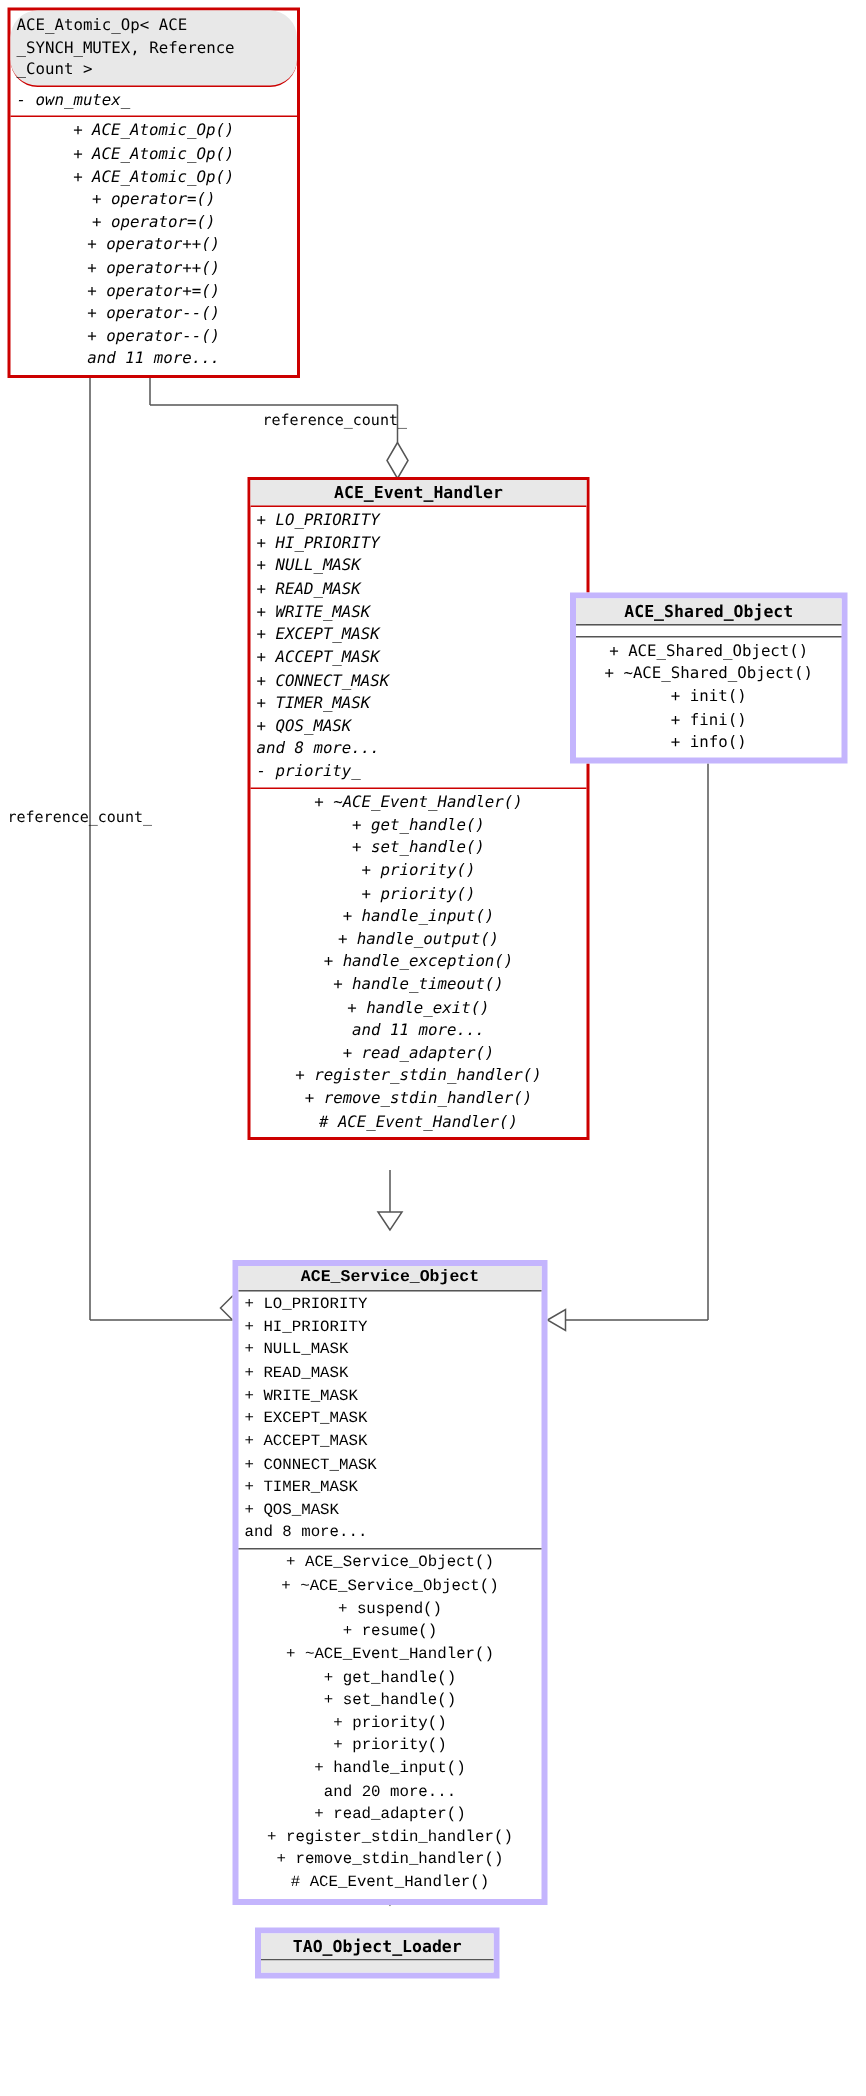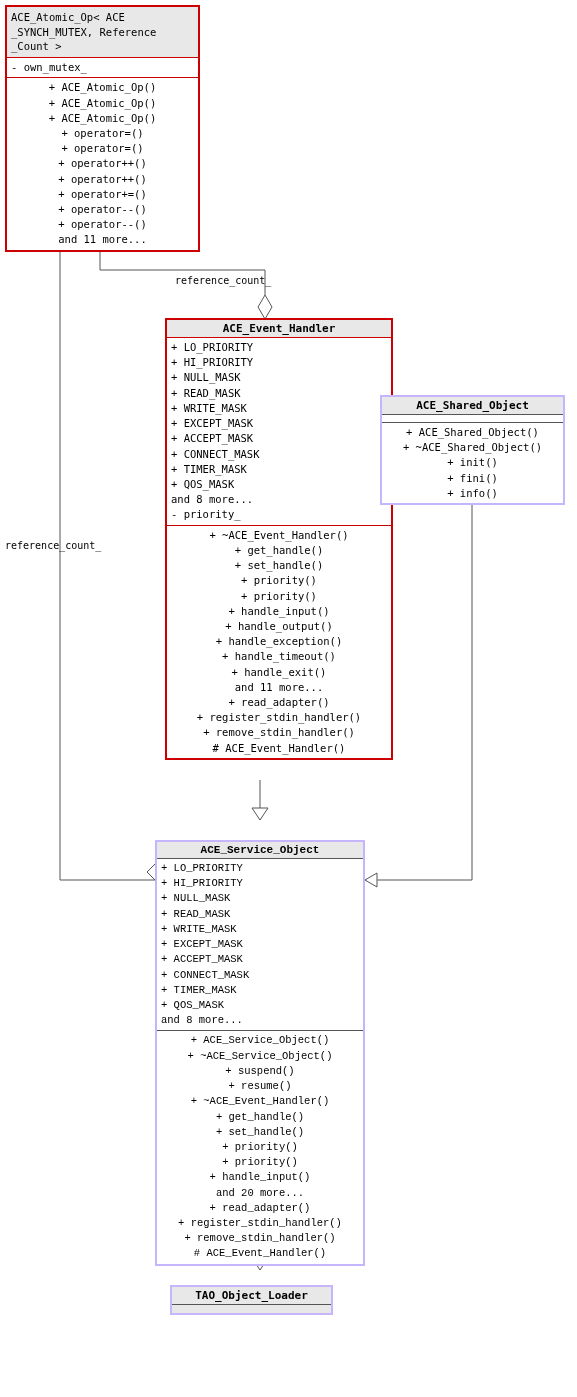--- a/index.html
+++ b/index.html
@@ -13,21 +13,21 @@
       position: relative;
       overflow: hidden;
     }
     .diagram-container {
       position: relative;
       width: 577px;
       height: 1397px;
     }
     .uml-box {
       position: absolute;
-      border: 2px solid #c4b5fd;
+      border: 4px solid #c4b5fd;
       background: #fff;
     }
     .uml-box.red-border {
       border-color: #cc0000;
       border-width: 2px;
     }
     .uml-box-header {
       background: #e8e8e8;
       border-bottom: 1px solid #555;
       padding: 2px 4px;
@@ -39,20 +39,21 @@
       border-bottom-color: #cc0000;
     }
     .uml-box-section {
       border-bottom: 1px solid #555;
       padding: 2px 4px;
       font-size: 10.5px;
       line-height: 1.45;
     }
     .uml-box.red-border .uml-box-section {
       border-bottom-color: #cc0000;
+      font-style: italic;
     }
     .uml-box-section:last-child {
       border-bottom: none;
       text-align: center;
     }
     .label-text {
       position: absolute;
       font-size: 10px;
       color: #000;
       white-space: nowrap;
@@ -90,21 +91,21 @@
     <line x1="472" y1="498" x2="472" y2="880" stroke="#555" stroke-width="1"></line>
     <line x1="365" y1="880" x2="472" y2="880" stroke="#555" stroke-width="1"></line>
 
     <polygon points="365,880 377,873 377,887" fill="white" stroke="#555" stroke-width="1"></polygon>
 
     <line x1="260" y1="1228" x2="260" y2="1270" stroke="#555" stroke-width="1"></line>
     <polygon points="260,1270 252,1258 268,1258" fill="white" stroke="#555" stroke-width="1"></polygon>
   </svg>
 
   <div class="uml-box red-border" style="left:5px; top:5px; width:195px;">
-    <div class="uml-box-header" style="text-align:left; padding:3px 4px; font-weight:normal; font-size:10.5px; line-height:1.4;">
+    <div class="uml-box-header" style="text-align:left; padding:3px 4px; font-weight:normal; font-size:10.5px; line-height:1.4;border-radius:18px;">
       ACE_Atomic_Op&lt; ACE<br>_SYNCH_MUTEX, Reference<br>_Count &gt;
     </div>
     <div class="uml-box-section">
       - own_mutex_
     </div>
     <div class="uml-box-section">
       + ACE_Atomic_Op()<br>
       + ACE_Atomic_Op()<br>
       + ACE_Atomic_Op()<br>
       + operator=()<br>

